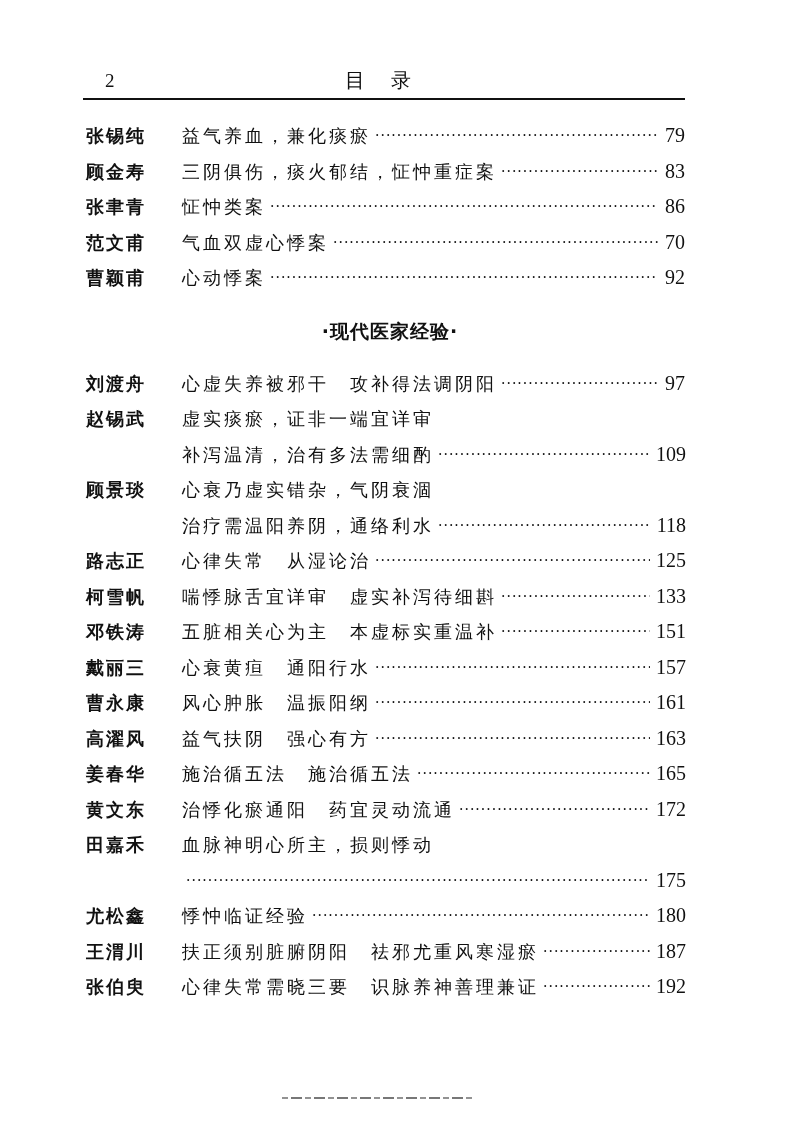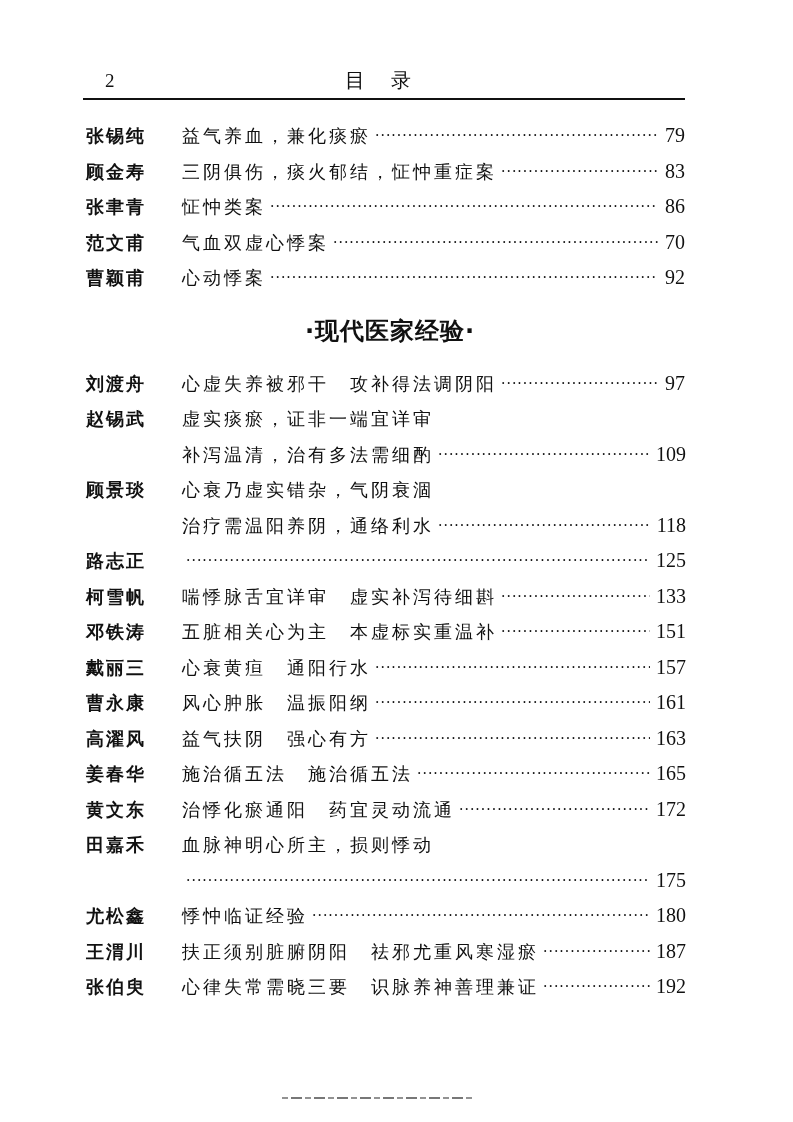--- a/index.html
+++ b/index.html
@@ -87,21 +87,21 @@
       font-family: "Liberation Serif", serif;
       font-size: 20px;
       text-align: center;
       min-width: 22px;
     }
     .section {
       height: 70px;
       line-height: 70px;
       text-align: center;
       font-weight: bold;
-      font-size: 24px;
+      font-size: 19px;
       letter-spacing: 1px;
       font-family: "DejaVu Sans", "Liberation Sans", sans-serif;
       padding-left: 8px;
     }
     .footer-mark {
       position: absolute;
       left: 282px;
       top: 1097px;
       width: 190px;
       height: 2px;
@@ -178,20 +178,21 @@
     </div>
     <div class="row">
       <span class="author"></span>
       <span class="title">治疗需温阳养阴，通络利水</span>
       <span class="leader"></span>
       <span class="page-ref">118</span>
     </div>
 
     <div class="row">
       <span class="author">路志正</span>
+      <span class="title">心律失常　从湿论治</span>
       <span class="leader"></span>
       <span class="page-ref">125</span>
     </div>
     <div class="row">
       <span class="author">柯雪帆</span>
       <span class="title">喘悸脉舌宜详审　虚实补泻待细斟</span>
       <span class="leader"></span>
       <span class="page-ref">133</span>
     </div>
     <div class="row">

